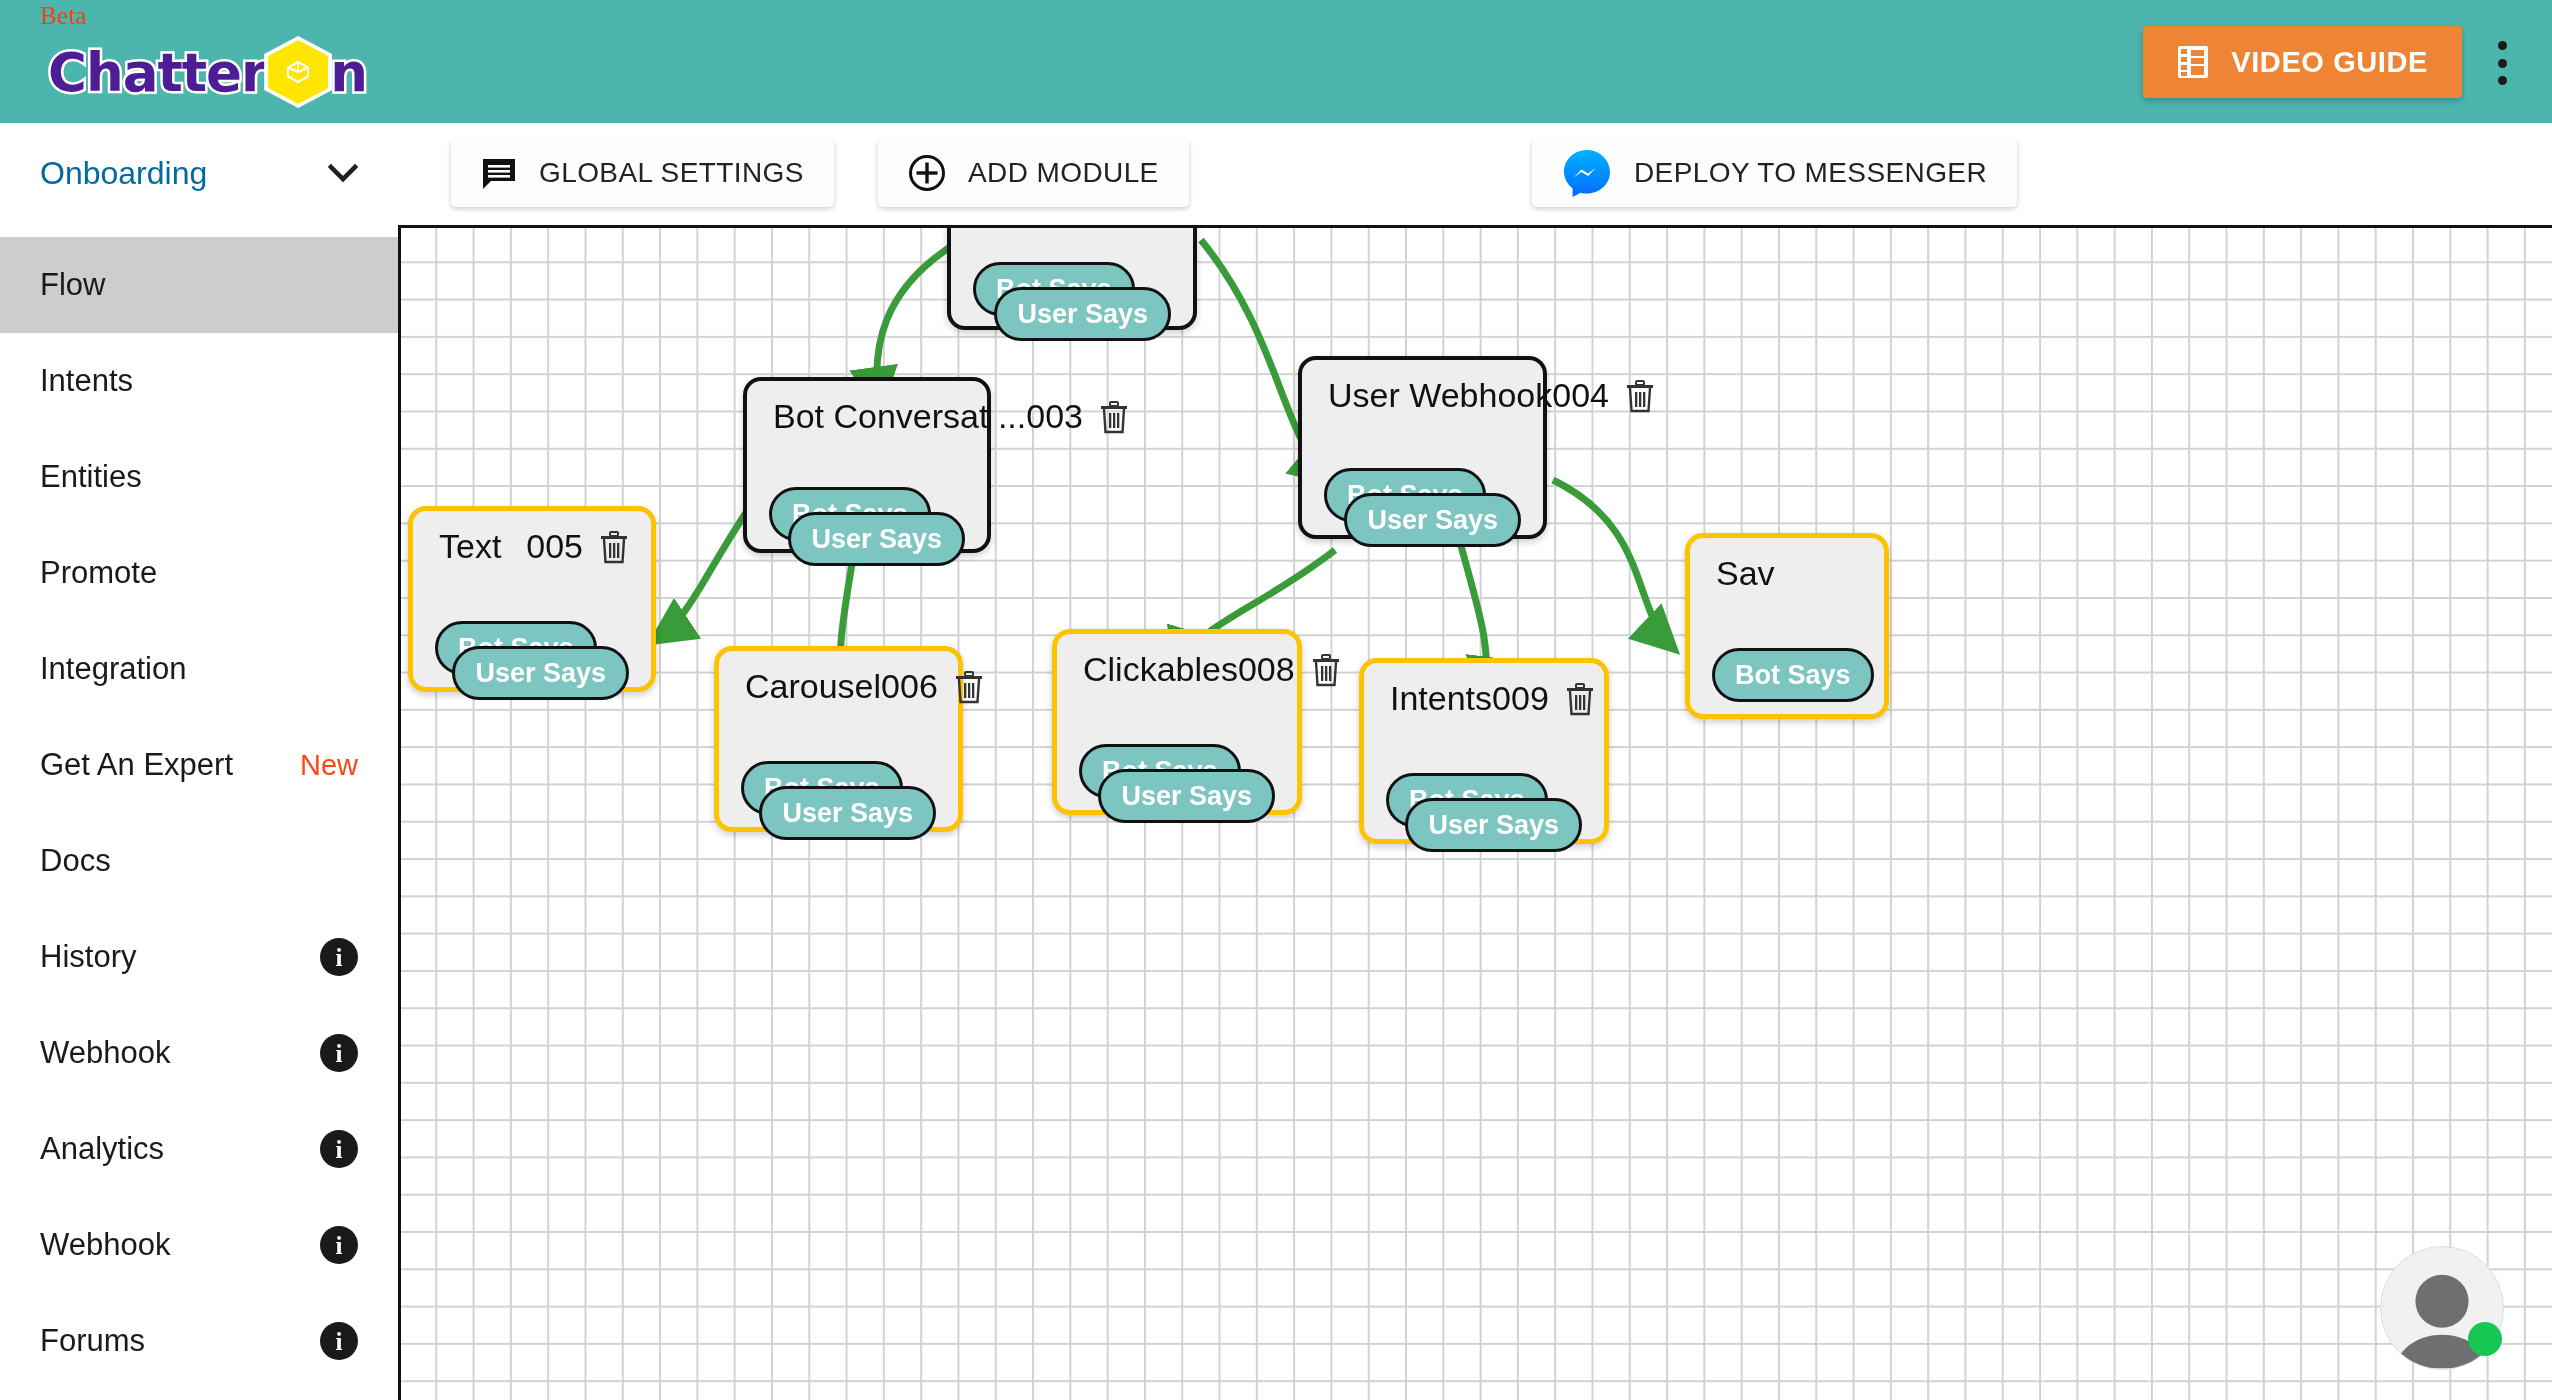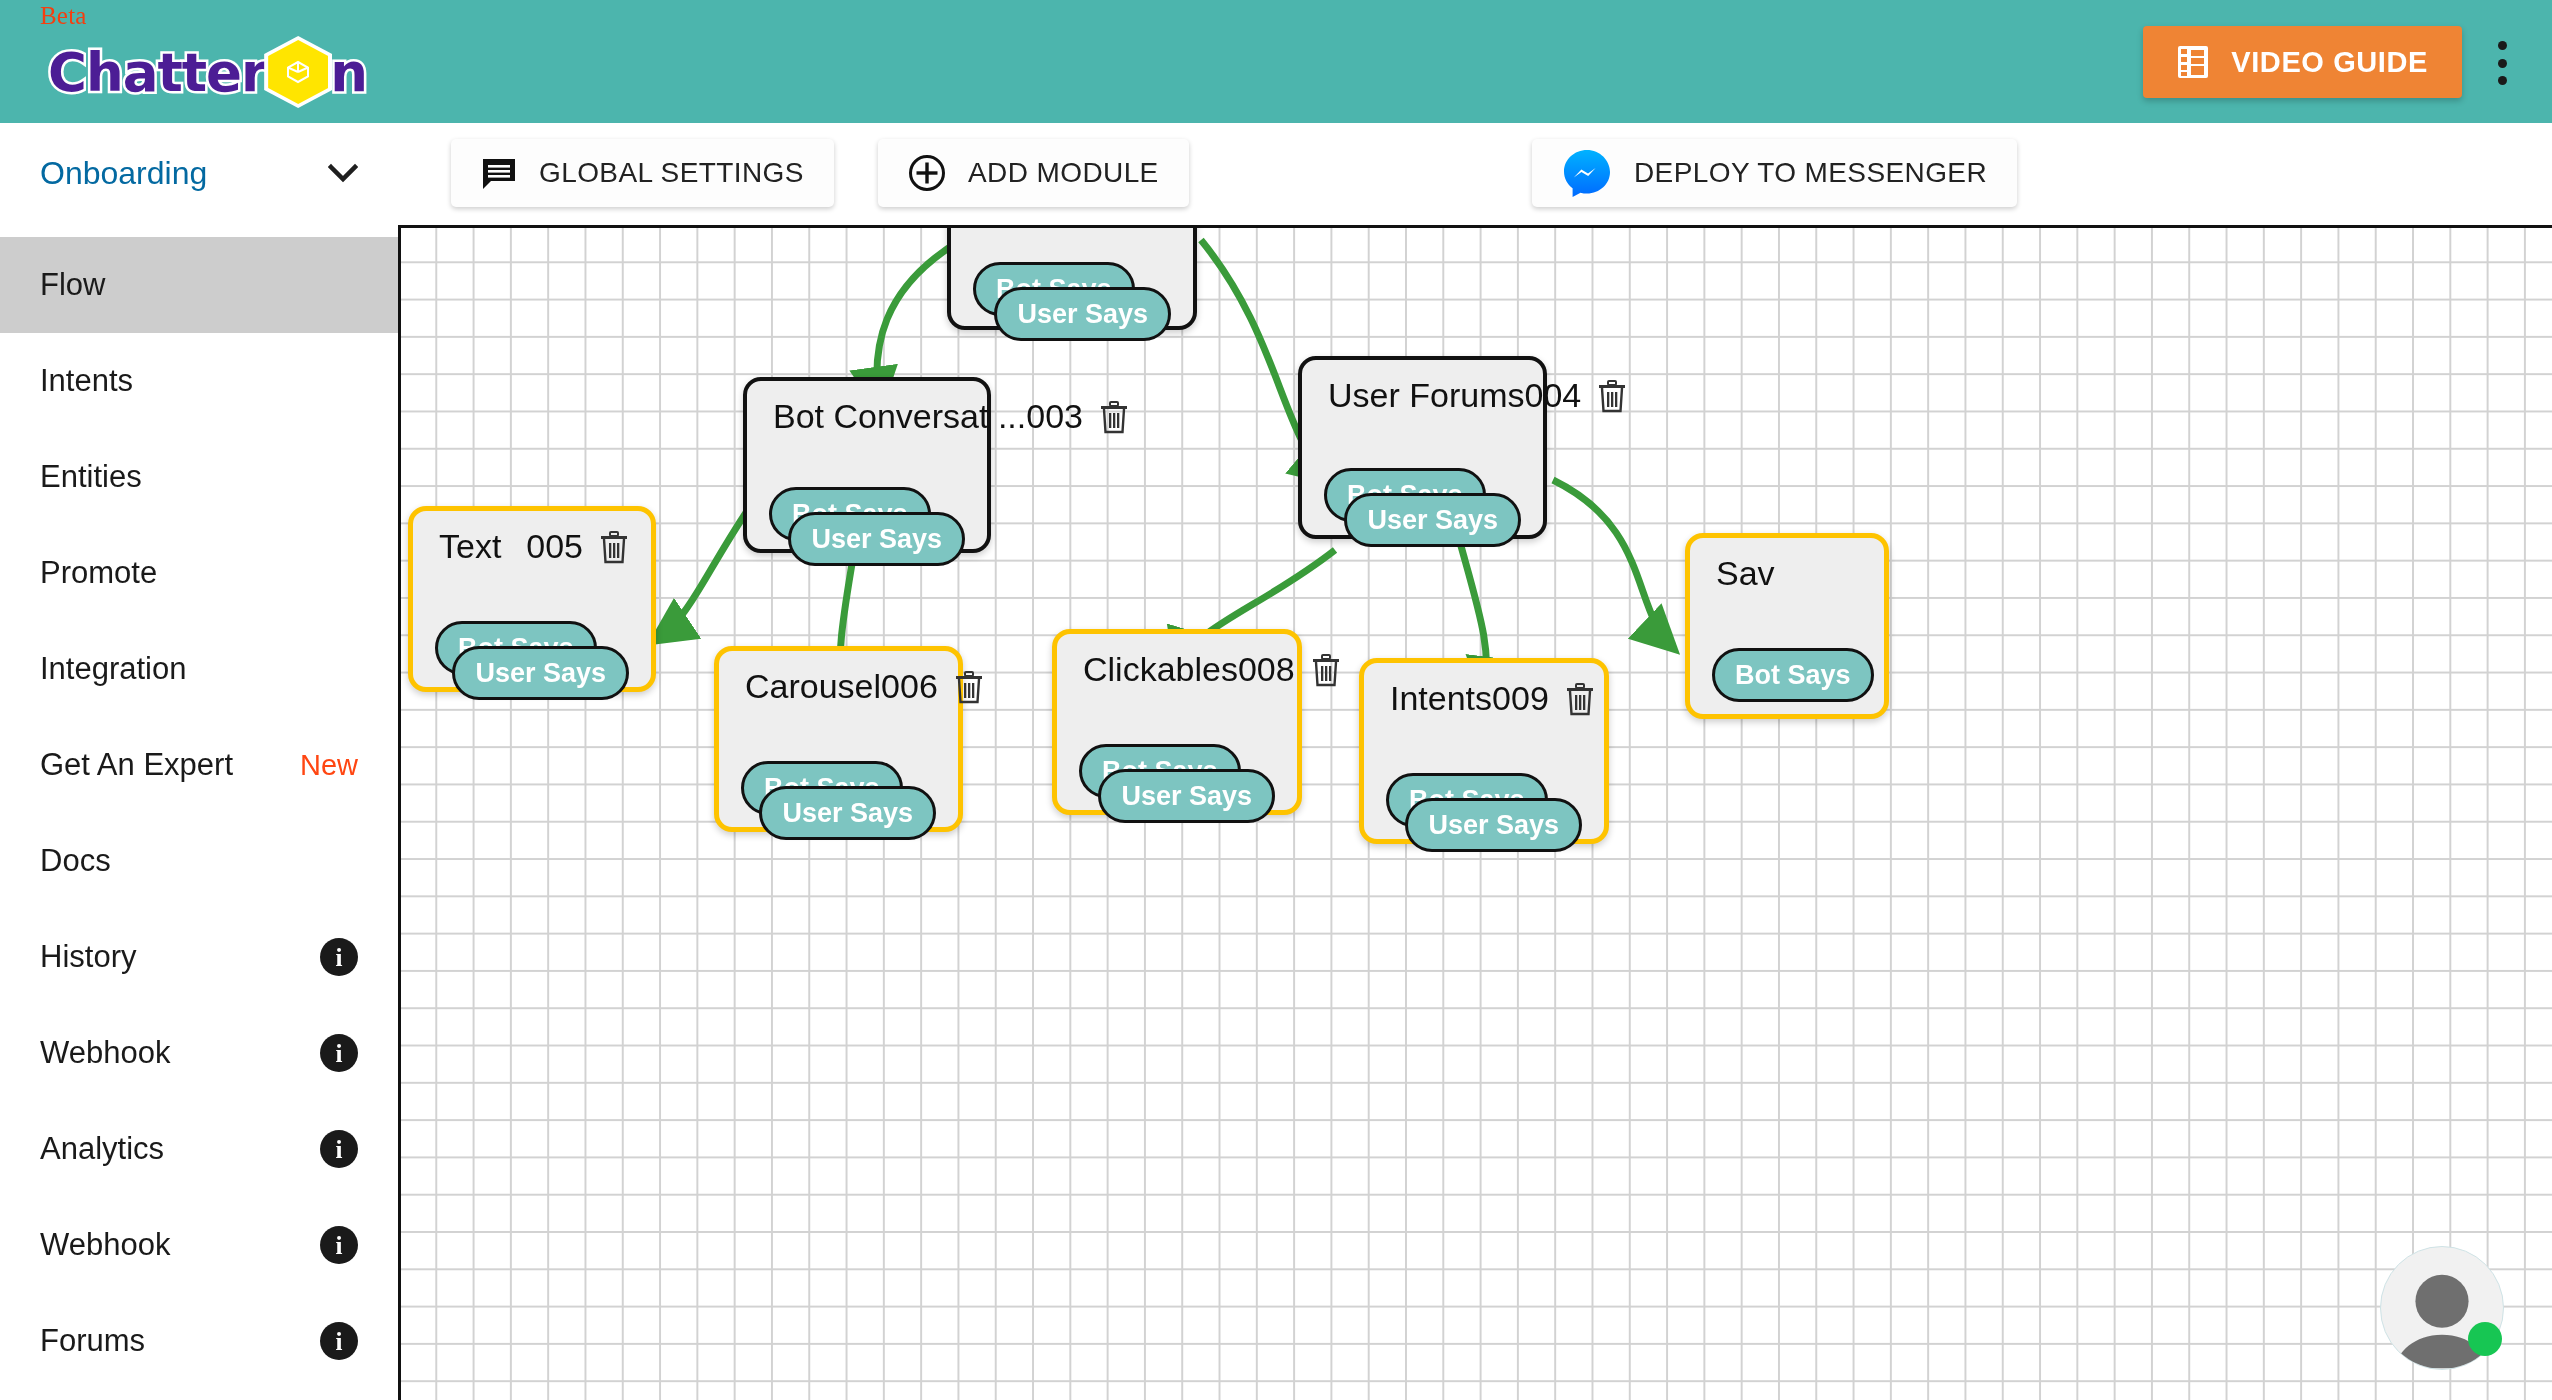--- a/index.html
+++ b/index.html
@@ -271,21 +271,21 @@
               <rect x="10" y="13" width="2.3" height="15" fill="#333"></rect>
               <rect x="14" y="13" width="2.3" height="15" fill="#333"></rect>
               <rect x="18" y="13" width="2.3" height="15" fill="#333"></rect>
             </svg>
           </div>
           <div class="pill bot" style="top: 106px;">Bot Says</div>
           <div class="pill user" style="top: 131px;">User Says</div>
         </div>
         <div class="node dark" style="left: 897px; top: 128px; width: 249px; height: 183px;">
           <div class="node-head">
-            <span class="node-title">User Forums</span>
+            <span class="node-title">User Webhook</span>
             <span class="node-spacer"></span>
             <span class="node-num">004</span>
             <svg class="trash" viewBox="0 0 30 34">
               <rect x="2" y="6" width="26" height="3" fill="#333"></rect>
               <rect x="11" y="2" width="8" height="4" rx="1" fill="none" stroke="#333" stroke-width="2"></rect>
               <path d="M5 9 L6.5 32 L23.5 32 L25 9" fill="none" stroke="#333" stroke-width="2.4"></path>
               <rect x="10" y="13" width="2.3" height="15" fill="#333"></rect>
               <rect x="14" y="13" width="2.3" height="15" fill="#333"></rect>
               <rect x="18" y="13" width="2.3" height="15" fill="#333"></rect>
             </svg>

